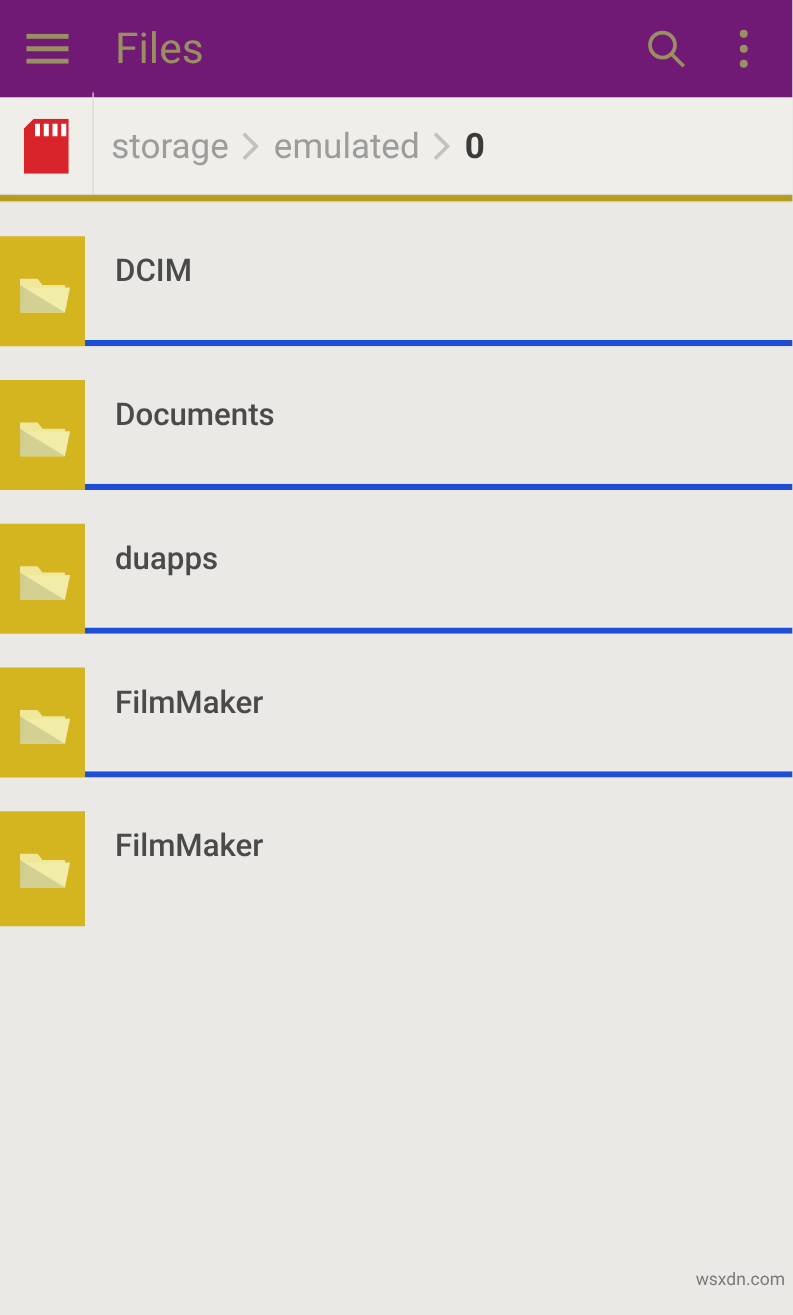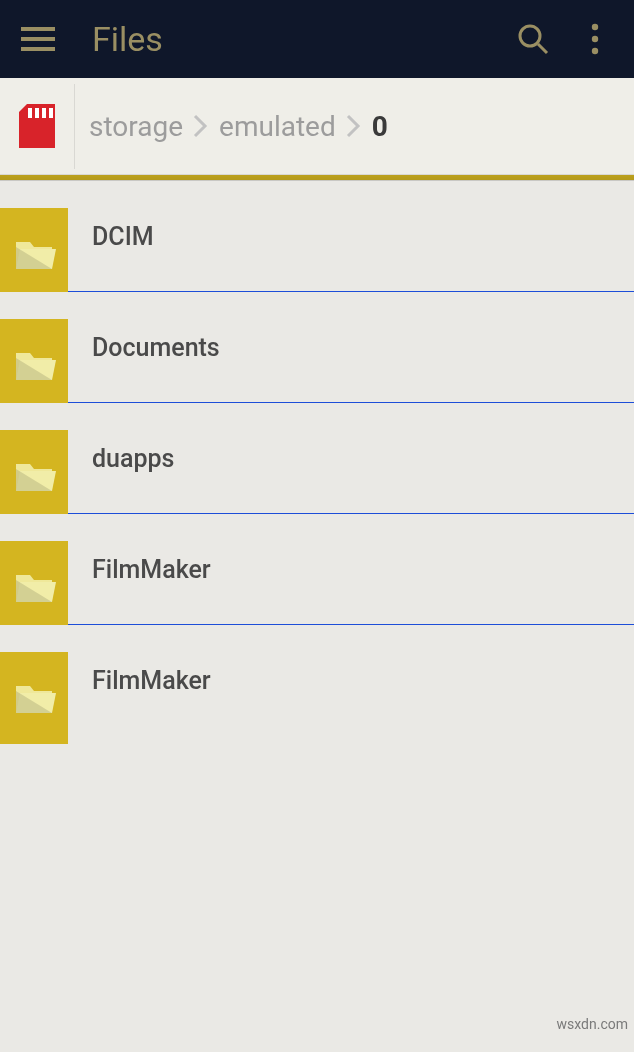--- a/index.html
+++ b/index.html
@@ -6,21 +6,21 @@
     body {
       width: 634px;
       height: 1052px;
       font-family: Roboto, Arial, sans-serif;
       background: #eae9e5;
       position: relative;
       overflow: hidden;
     }
     .header {
       height: 78px;
-      background: #0f172a;
+      background: #701a75;
       display: flex;
       align-items: center;
       padding: 0 8px;
       color: #988c5f;
     }
     .menu-btn {
       width: 60px;
       height: 60px;
       display: flex;
       align-items: center;
@@ -36,21 +36,21 @@
     }
     .search-btn, .more-btn {
       width: 62px;
       height: 62px;
       display: flex;
       align-items: center;
       justify-content: center;
       cursor: pointer;
     }
     .breadcrumb-bar {
-      height: 97px;
+      height: 78px;
       background: #efeee8;
       display: flex;
       align-items: center;
       border-bottom: 1px solid #d9d8d3;
     }
     .sd-box {
       width: 75px;
       height: 85px;
       border-right: 1px solid #d9d8d3;
       display: flex;
@@ -115,21 +115,21 @@
       flex-shrink: 0;
       margin-top: auto;
       margin-bottom: auto;
       align-self: stretch;
       height: auto;
       min-height: 92px;
     }
     .item .folder-tile { height: calc(100% - 27px); margin-top: 27px; margin-bottom:0;}
     .item:first-of-type .folder-tile { }
     .item {border-bottom:none;}
-    .row-wrap{border-top:1px solid #1d4ed8;}
+    .row-wrap{border-top:5px solid #1d4ed8;}
     .row-wrap:first-of-type{border-top:none;}
     .folder-label {
       font-size: 25px;
       color: #4a4a4a;
       font-weight: 500;
     }
     .highlight {
       border: 4px solid #ee1c25;
       margin: -2px;
     }

